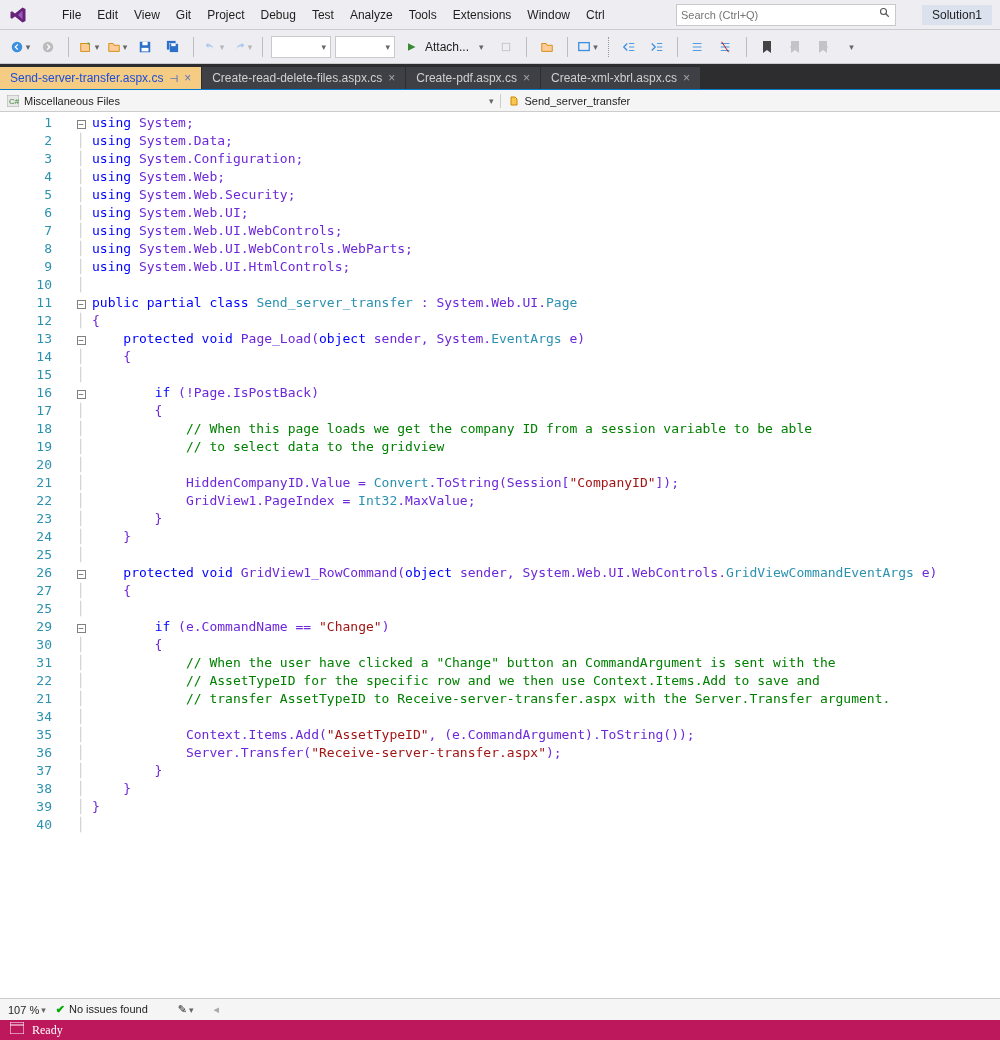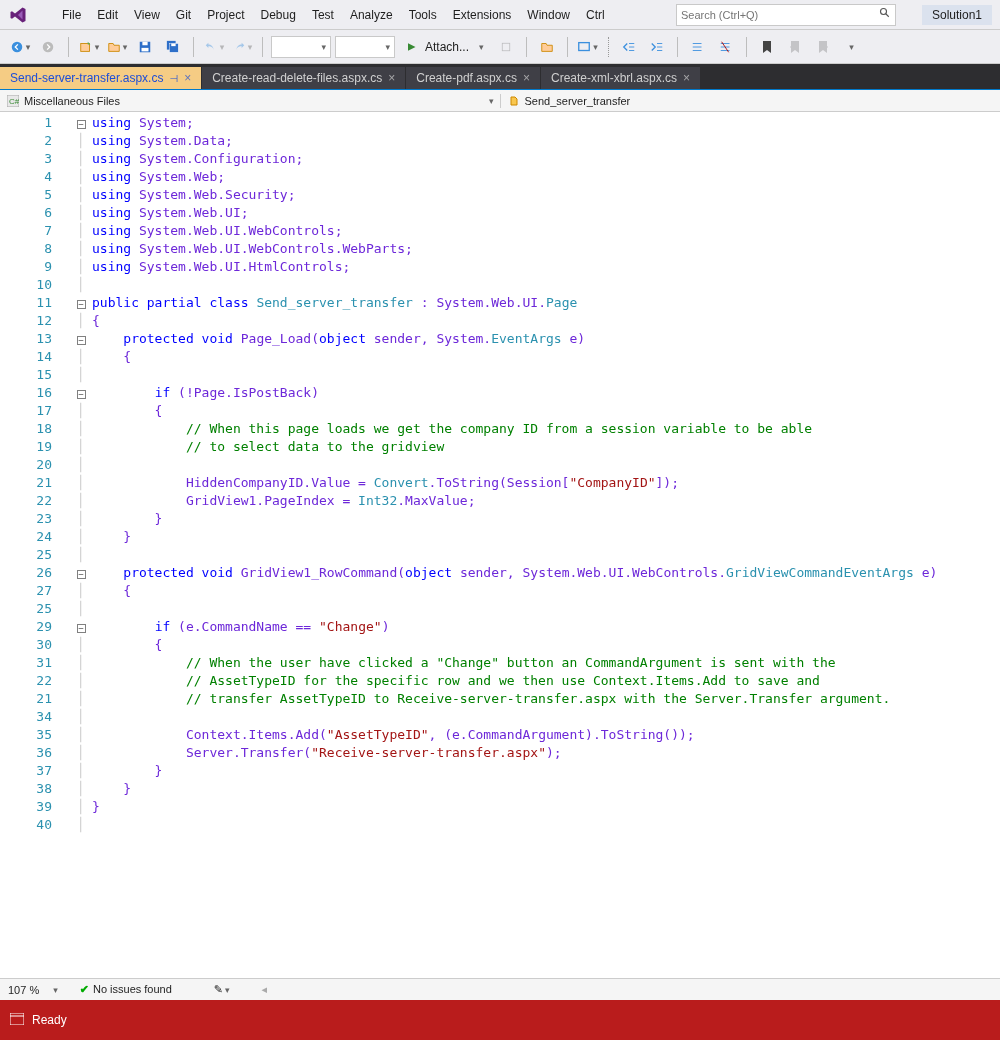--- a/index.html
+++ b/index.html
@@ -30,22 +30,22 @@
 .fold-col{ width:22px; background:#fff; font-family:Consolas,monospace; font-size:13px; padding-top:2px;}
 .fold-col .fc{height:18px; line-height:18px; text-align:center; color:#808080; position:relative;}
 .fold-box{ width:9px; height:9px; border:1px solid #808080; display:inline-flex; align-items:center; justify-content:center; font-size:9px; line-height:7px; color:#555; background:#fff;}
 .code{ flex:1; font-family:Consolas,monospace; font-size:13px; padding-top:2px; white-space:pre; overflow:hidden;}
 .code .cl{ height:18px; line-height:18px;}
 .kw{ color:#0000ff;}
 .typ{ color:#2b91af;}
 .str{ color:#a31515;}
 .com{ color:#008000;}
 .pln{ color:#6d28d9;}
-.bottombar{ background:#f5f5f5; border-top:1px solid #ccc; display:flex; align-items:center; height:22px; font-size:11px; padding:0 8px; gap:12px;}
-.statusbar{ background:#b91c1c; color:#fff; display:flex; align-items:center; height:40px; padding:0 10px; font-size:12px;}
+.bottombar{ background:#f5f5f5; border-top:1px solid #ccc; display:flex; align-items:center; height:22px; font-size:11px; padding:0 8px; }
+.statusbar{ background:#be185d; color:#fff; display:flex; align-items:center; height:20px; padding:0 10px; font-size:12px;font-family:Liberation Serif, serif;}
 .check{color:#0a0; font-weight:bold; margin-right:4px;}
 .dropdown-arrow{ font-size:9px; color:#666; margin-left:2px;}
 </style>
 </head>
 <body>
 
 <div class="menubar">
   <span class="logo">
     <svg width="18" height="18" viewBox="0 0 24 24">
         <path fill="#68217a" d="M18 2l4 2v16l-4 2-10-8-4 3-2-1V8l2-1 4 3 10-8z"></path>

